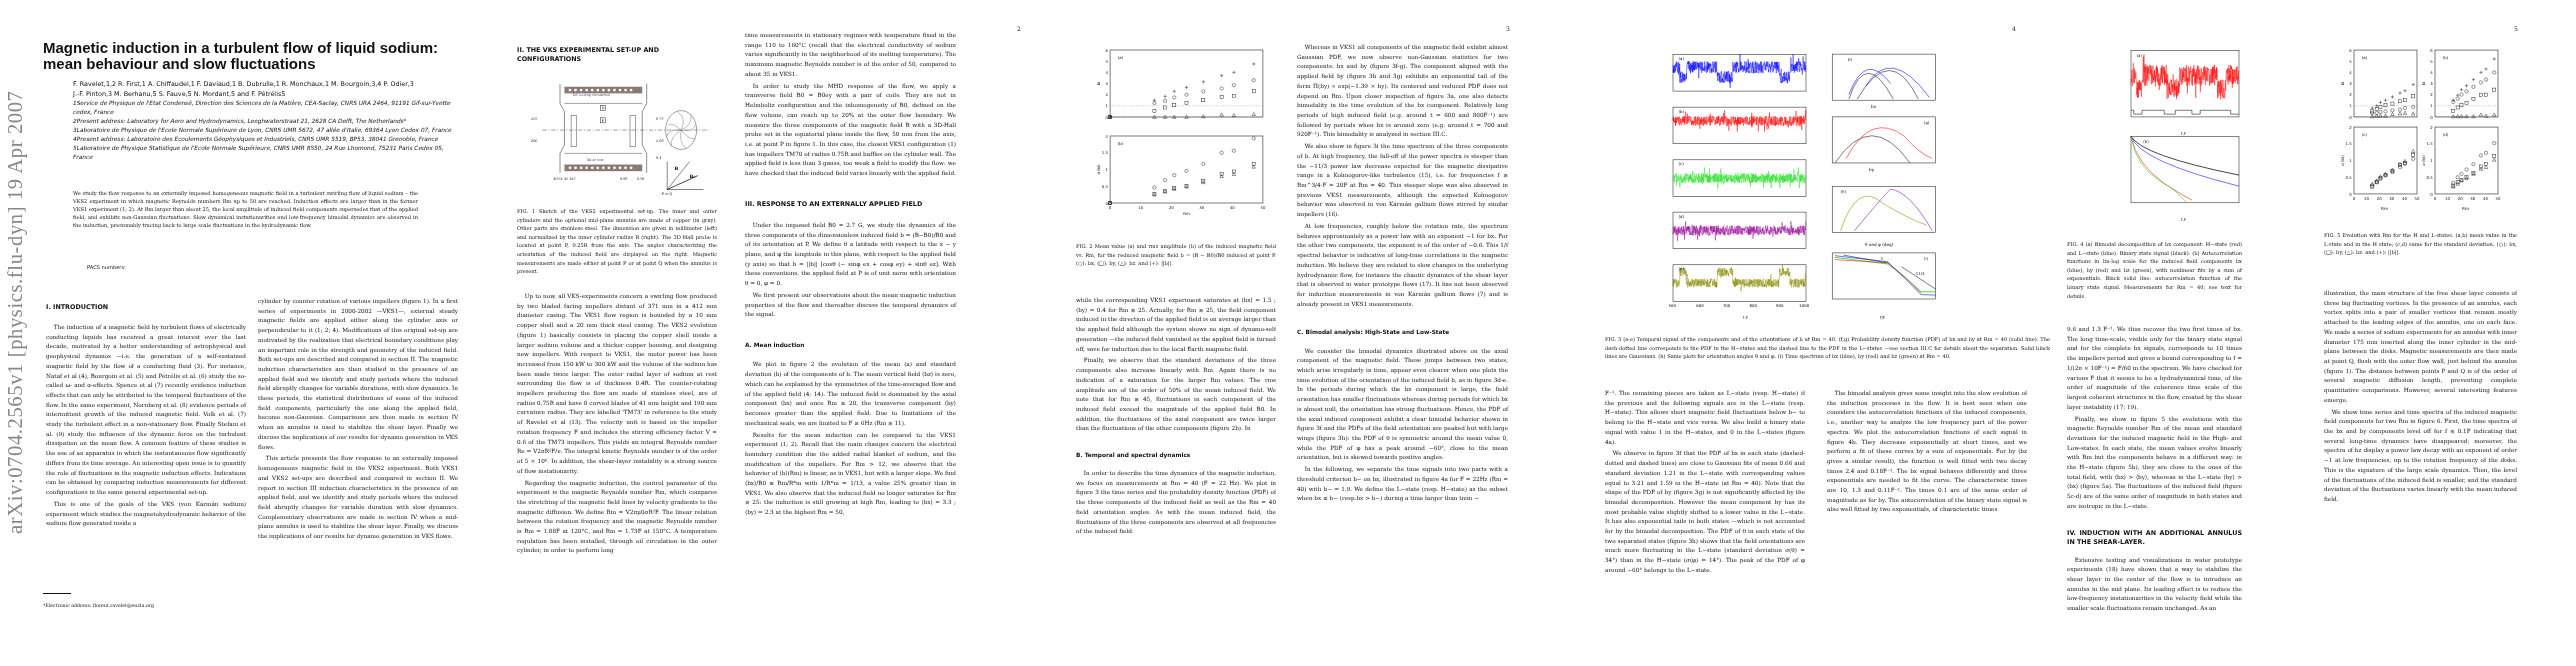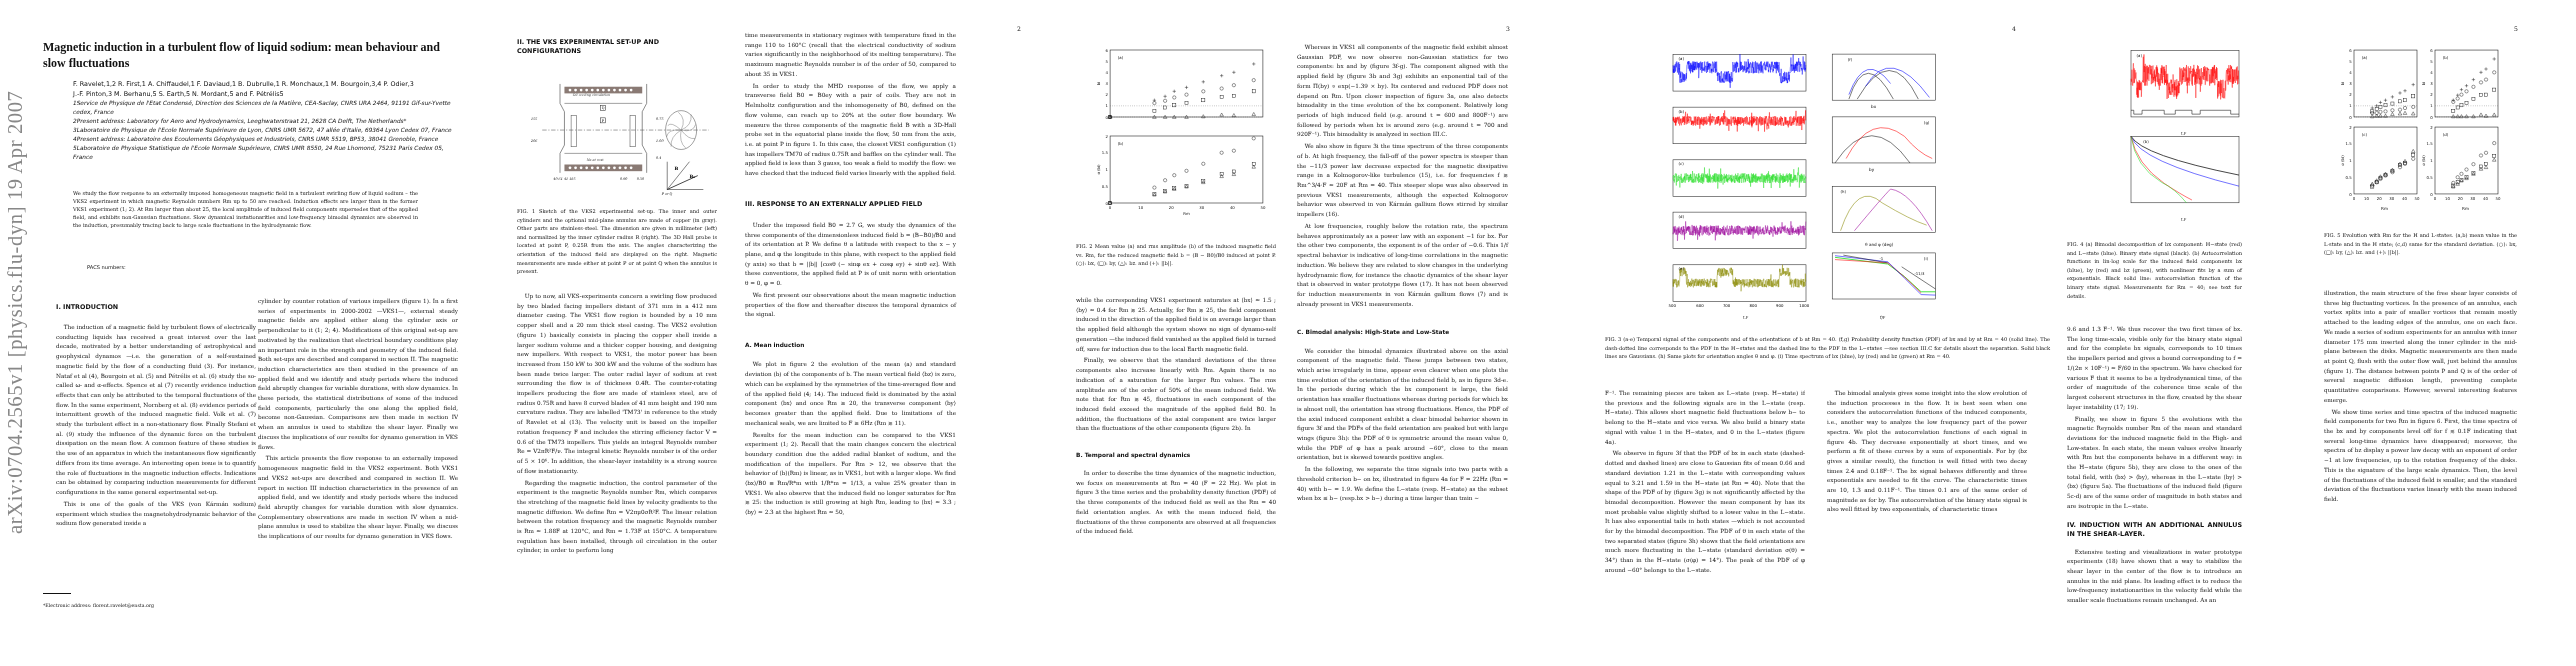--- a/index.html
+++ b/index.html
@@ -6,21 +6,21 @@
 html,body{width:2576px;height:667px;background:#fff;overflow:hidden}
 body{font-family:"DejaVu Serif","Liberation Serif",serif;color:#111;position:relative}
 .page{position:absolute;top:0;height:667px;background:#fff}
 .p1{left:0;width:517px}
 .p2{left:517px;width:517px}
 .p3{left:1034px;width:517px}
 .p4{left:1551px;width:517px}
 .p5{left:2067px;width:509px}
 .pgnum{position:absolute;top:24.5px;font-size:6.1px}
 .arxiv{position:absolute;left:4.4px;top:534px;transform:rotate(-90deg);transform-origin:left top;font-family:"Liberation Serif",serif;font-size:20.6px;color:#888;white-space:nowrap;letter-spacing:0.6px}
-.title{position:absolute;left:43px;top:40px;width:422px;font-family:Liberation Serif, serif;font-weight:bold;font-size:12px;line-height:15.6px}
+.title{position:absolute;left:43px;top:40px;width:422px;font-family:Liberation Sans, sans-serif;font-weight:bold;font-size:15px;line-height:15.6px}
 .authors{position:absolute;left:73px;top:79px;width:389px;font-family:"DejaVu Sans",sans-serif;font-size:6.4px;line-height:10px}
 .affil{font-style:italic;font-size:5.8px;line-height:9px}
 .abstract{position:absolute;left:73px;top:189px;width:345px;font-size:5.1px;line-height:8px;text-align:justify}
 .pacs{position:absolute;left:87px;top:264px;font-family:"DejaVu Sans",sans-serif;font-size:5.1px}
 .h1{font-family:"DejaVu Sans",sans-serif;font-weight:bold;font-size:6.4px;line-height:9px;text-transform:uppercase}
 .h2{font-family:"DejaVu Sans",sans-serif;font-weight:bold;font-size:5.8px;line-height:8.3px}
 .col{position:absolute;font-size:5.7px;line-height:9.7px;text-align:justify;hyphens:auto}
 .col p{text-indent:7.8px;margin-bottom:2.2px}
 .caption{position:absolute;font-size:5.1px;line-height:8.6px;text-align:justify}
 .footnote{position:absolute;font-size:4.7px}
@@ -29,47 +29,47 @@
 svg{position:absolute;overflow:visible}
 </style>
 </head>
 <body>
 
 <div class="page p1">
   <div class="arxiv">arXiv:0704.2565v1  [physics.flu-dyn]  19 Apr 2007</div>
   <div class="title">Magnetic induction in a turbulent flow of liquid sodium: mean behaviour and slow fluctuations</div>
   <div class="authors">
     <div>F. Ravelet,1,2 R. First,1 A. Chiffaudel,1 F. Daviaud,1 B. Dubrulle,1 R. Monchaux,1 M. Bourgoin,3,4 P. Odier,3</div>
-    <div>J.-F. Pinton,3 M. Berhanu,5 S. Earth,5 N. Mordant,5 and F. Pétrélis5</div>
+    <div>J.-F. Pinton,3 M. Berhanu,5 S. Fauve,5 N. Mordant,5 and F. Pétrélis5</div>
     <div class="affil">1Service de Physique de l'Etat Condensé, Direction des Sciences de la Matière, CEA-Saclay, CNRS URA 2464, 91191 Gif-sur-Yvette cedex, France</div>
     <div class="affil">2Present address: Laboratory for Aero and Hydrodynamics, Leeghwaterstraat 21, 2628 CA Delft, The Netherlands*</div>
     <div class="affil">3Laboratoire de Physique de l'Ecole Normale Supérieure de Lyon, CNRS UMR 5672, 47 allée d'Italie, 69364 Lyon Cedex 07, France</div>
     <div class="affil">4Present address: Laboratoire des Ecoulements Géophysiques et Industriels, CNRS UMR 5519, BP53, 38041 Grenoble, France</div>
     <div class="affil">5Laboratoire de Physique Statistique de l'Ecole Normale Supérieure, CNRS UMR 8550, 24 Rue Lhomond, 75231 Paris Cedex 05, France</div>
   </div>
   <div class="abstract">We study the flow response to an externally imposed homogeneous magnetic field in a turbulent swirling flow of liquid sodium – the VKS2 experiment in which magnetic Reynolds numbers Rm up to 50 are reached. Induction effects are larger than in the former VKS1 experiment (1; 2). At Rm larger than about 25, the local amplitude of induced field components supersedes that of the applied field, and exhibits non-Gaussian fluctuations. Slow dynamical instationarities and low-frequency bimodal dynamics are observed in the induction, presumably tracing back to large scale fluctuations in the hydrodynamic flow.</div>
   <div class="pacs">PACS numbers:</div>
 
-  <div class="col" style="left:56px;top:303px;width:200px">
+  <div class="col" style="left:46px;top:303px;width:200px">
     <div class="h1" style="margin-bottom:11px">I. INTRODUCTION</div>
     <p>The induction of a magnetic field by turbulent flows of electrically conducting liquids has received a great interest over the last decade, motivated by a better understanding of astrophysical and geophysical dynamos —i.e. the generation of a self-sustained magnetic field by the flow of a conducting fluid (3). For instance, Nataf et al (4), Bourgoin et al. (5) and Pétrélis et al. (6) study the so-called ω- and α-effects. Spence et al (7) recently evidence induction effects that can only be attributed to the temporal fluctuations of the flow. In the same experiment, Nornberg et al. (8) evidence periods of intermittent growth of the induced magnetic field. Volk et al. (7) study the turbulent effect in a non-stationary flow. Finally Stefani et al. (9) study the influence of the dynamic force on the turbulent dissipation on the mean flow. A common feature of these studies is the use of an apparatus in which the instantaneous flow significantly differs from its time average. An interesting open issue is to quantify the role of fluctuations in the magnetic induction effects. Indications can be obtained by comparing induction measurements for different configurations in the same general experimental set-up.</p>
     <p>This is one of the goals of the VKS (von Kármán sodium) experiment which studies the magnetohydrodynamic behavior of the sodium flow generated inside a</p>
   </div>
   <div class="footrule" style="left:43px;top:593px"></div>
   <div class="footnote" style="left:43px;top:603px">*Electronic address: florent.ravelet@ensta.org</div>
 
   <div class="col" style="left:258px;top:297px;width:200px;height:361px;overflow:hidden">
     <p style="text-indent:0">cylinder by counter rotation of various impellers (figure 1). In a first series of experiments in 2000-2002 —VKS1—, external steady magnetic fields are applied either along the cylinder axis or perpendicular to it (1; 2; 4). Modifications of this original set-up are motivated by the realization that electrical boundary conditions play an important role in the strength and geometry of the induced field. Both set-ups are described and compared in section II. The magnetic induction characteristics are then studied in the presence of an applied field and we identify and study periods where the induced field abruptly changes for variable durations, with slow dynamics. In these periods, the statistical distributions of some of the induced field components, particularly the one along the applied field, become non-Gaussian. Comparisons are then made in section IV when an annulus is used to stabilize the shear layer. Finally we discuss the implications of our results for dynamo generation in VKS flows.</p>
     <p>This article presents the flow response to an externally imposed homogeneous magnetic field in the VKS2 experiment. Both VKS1 and VKS2 set-ups are described and compared in section II. We report in section III induction characteristics in the presence of an applied field, and we identify and study periods where the induced field abruptly changes for variable duration with slow dynamics. Complementary observations are made in section IV when a mid-plane annulus is used to stabilize the shear layer. Finally, we discuss the implications of our results for dynamo generation in VKS flows.</p>
   </div>
 </div>
 
 <div class="page p2">
   <div class="pgnum" style="left:500px">2</div>
-  <div class="h1" style="position:absolute;left:0;top:38px;width:200px">II. THE VKS EXPERIMENTAL SET-UP AND CONFIGURATIONS</div>
+  <div class="h1" style="position:absolute;left:0;top:46px;width:200px">II. THE VKS EXPERIMENTAL SET-UP AND CONFIGURATIONS</div>
 
   <svg style="left:2.8px;top:81px" width="200" height="117" viewBox="0 0 360 210">
     <rect x="80" y="10" width="140" height="12" fill="#8a7a74"></rect>
     <g fill="#fff">
         <circle cx="90" cy="16" r="2.5"></circle>
         <circle cx="100" cy="16" r="2.5"></circle>
         <circle cx="110" cy="16" r="2.5"></circle>
         <circle cx="120" cy="16" r="2.5"></circle>
         <circle cx="130" cy="16" r="2.5"></circle>
         <circle cx="140" cy="16" r="2.5"></circle>
@@ -366,21 +366,21 @@
       <text x="22" y="168" fill="#111">(b)</text>
     </g>
   </svg>
   <div class="tick" style="left:114px;top:131px">t.F</div>
   <div class="tick" style="left:114px;top:217px">t.F</div>
   <div class="caption" style="left:0;top:240px;width:175px">FIG. 4 (a) Bimodal decomposition of bx component: H−state (red) and L−state (blue). Binary state signal (black). (b) Autocorrelation functions in lin-log scale for the induced field components bx (blue), by (red) and bz (green), with nonlinear fits by a sum of exponentials. Black solid line: autocorrelation function of the binary state signal. Measurements for Rm = 40; see text for details.</div>
 
   <div class="col" style="left:0;top:325px;width:175px;height:339px;overflow:hidden">
     <p style="text-indent:0">9.6 and 1.3 F⁻¹. We thus recover the two first times of bx. The long time-scale, visible only for the binary state signal and for the complete bx signals, corresponds to 10 times the impellers period and gives a bound corresponding to f = 1/(2π × 10F⁻¹) ≃ F/60 in the spectrum. We have checked for various F that it seems to be a hydrodynamical time, of the order of magnitude of the coherence time scale of the largest coherent structures in the flow, created by the shear layer instability (17; 19).</p>
     <p>Finally, we show in figure 5 the evolutions with the magnetic Reynolds number Rm of the mean and standard deviations for the induced magnetic field in the High- and Low-states. In each state, the mean values evolve linearly with Rm but the components behave in a different way: in the H−state (figure 5b), they are close to the ones of the total field, with ⟨bx⟩ &gt; ⟨by⟩, whereas in the L−state ⟨by⟩ &gt; ⟨bx⟩ (figure 5a). The fluctuations of the induced field (figure 5c-d) are of the same order of magnitude in both states and are isotropic in the L−state.</p>
-    <div class="h1" style="margin:9px 0 9px">IV. INDUCTION WITH AN ADDITIONAL ANNULUS IN THE SHEAR-LAYER.</div>
+    <div class="h1" style="margin:17px 0 9px">IV. INDUCTION WITH AN ADDITIONAL ANNULUS IN THE SHEAR-LAYER.</div>
     <p>Extensive testing and visualizations in water prototype experiments (18) have shown that a way to stabilize the shear layer in the center of the flow is to introduce an annulus in the mid plane. Its leading effect is to reduce the low-frequency instationarities in the velocity field while the smaller scale fluctuations remain unchanged. As an</p>
   </div>
 
   <svg id="fig5a" style="left:287px;top:50px" width="63" height="67" viewBox="0 0 113 120">
       <rect x="0" y="0" width="113" height="120" fill="none" stroke="#111" stroke-width="1"></rect>
       <line x1="0" y1="120" x2="113" y2="120" stroke="#555" stroke-dasharray="1 3"></line>
       <line x1="0" y1="100" x2="113" y2="100" stroke="#555" stroke-dasharray="1 3"></line>
       <circle cx="32.769999999999996" cy="113" r="3" fill="none" stroke="#111" stroke-width="0.8"></circle>
       <circle cx="40.68" cy="113" r="3" fill="none" stroke="#111" stroke-width="0.8"></circle>
       <circle cx="47.46" cy="111" r="3" fill="none" stroke="#111" stroke-width="0.8"></circle>

